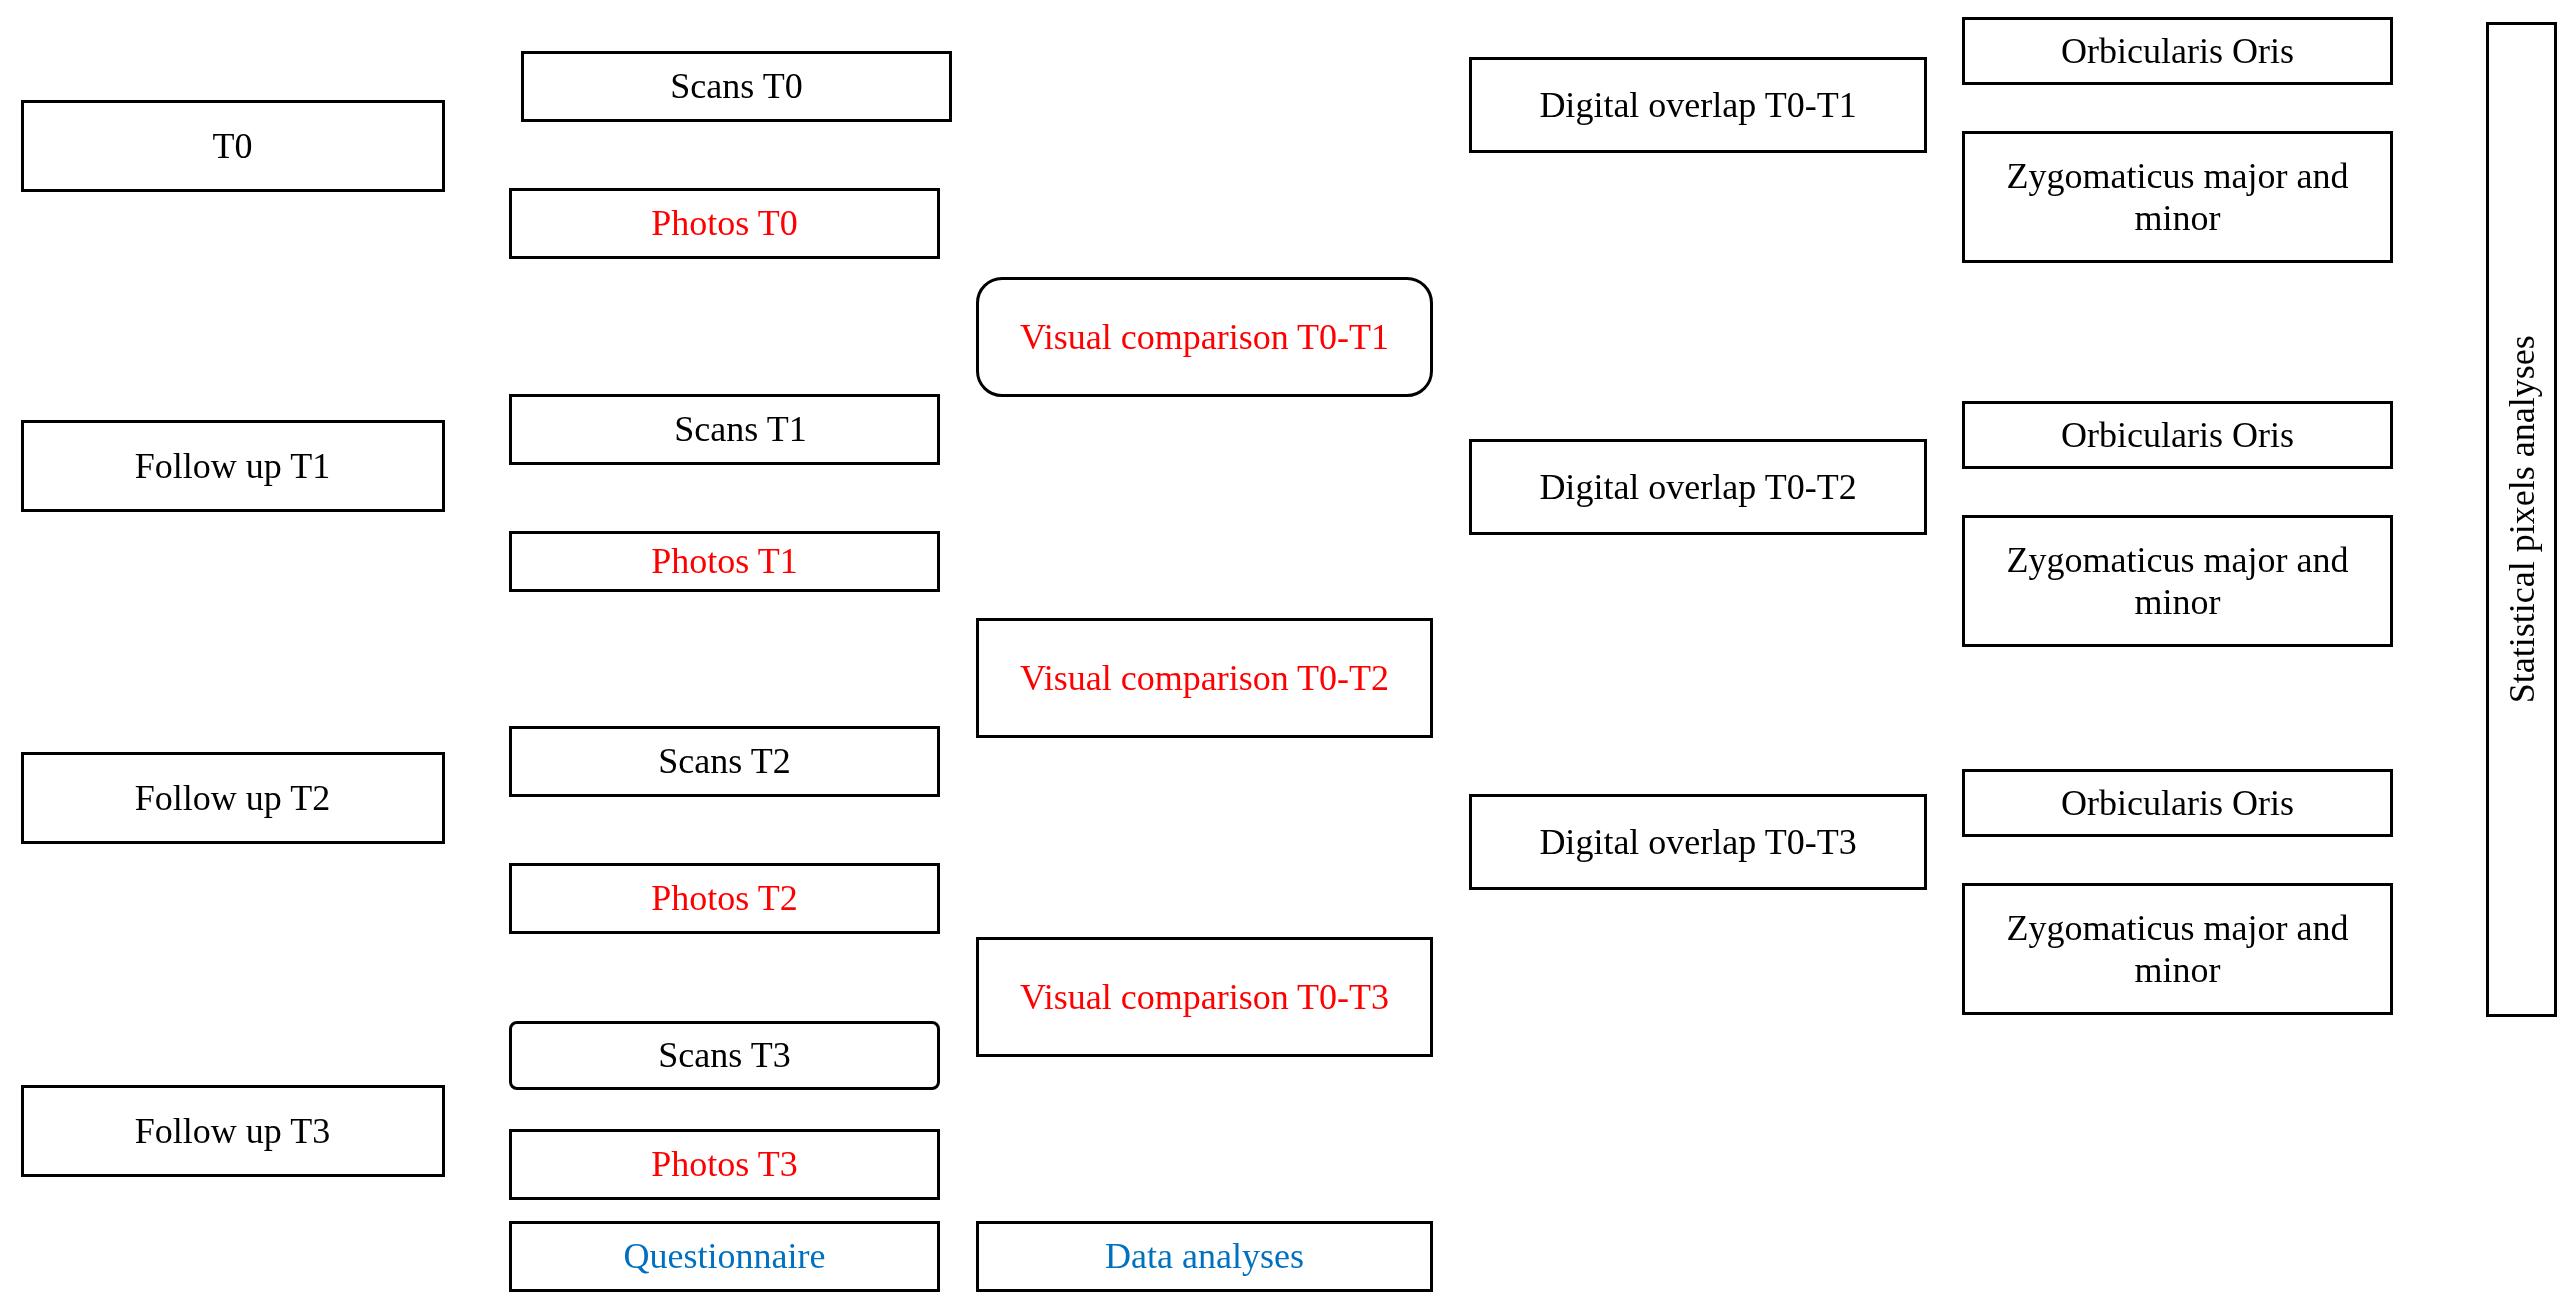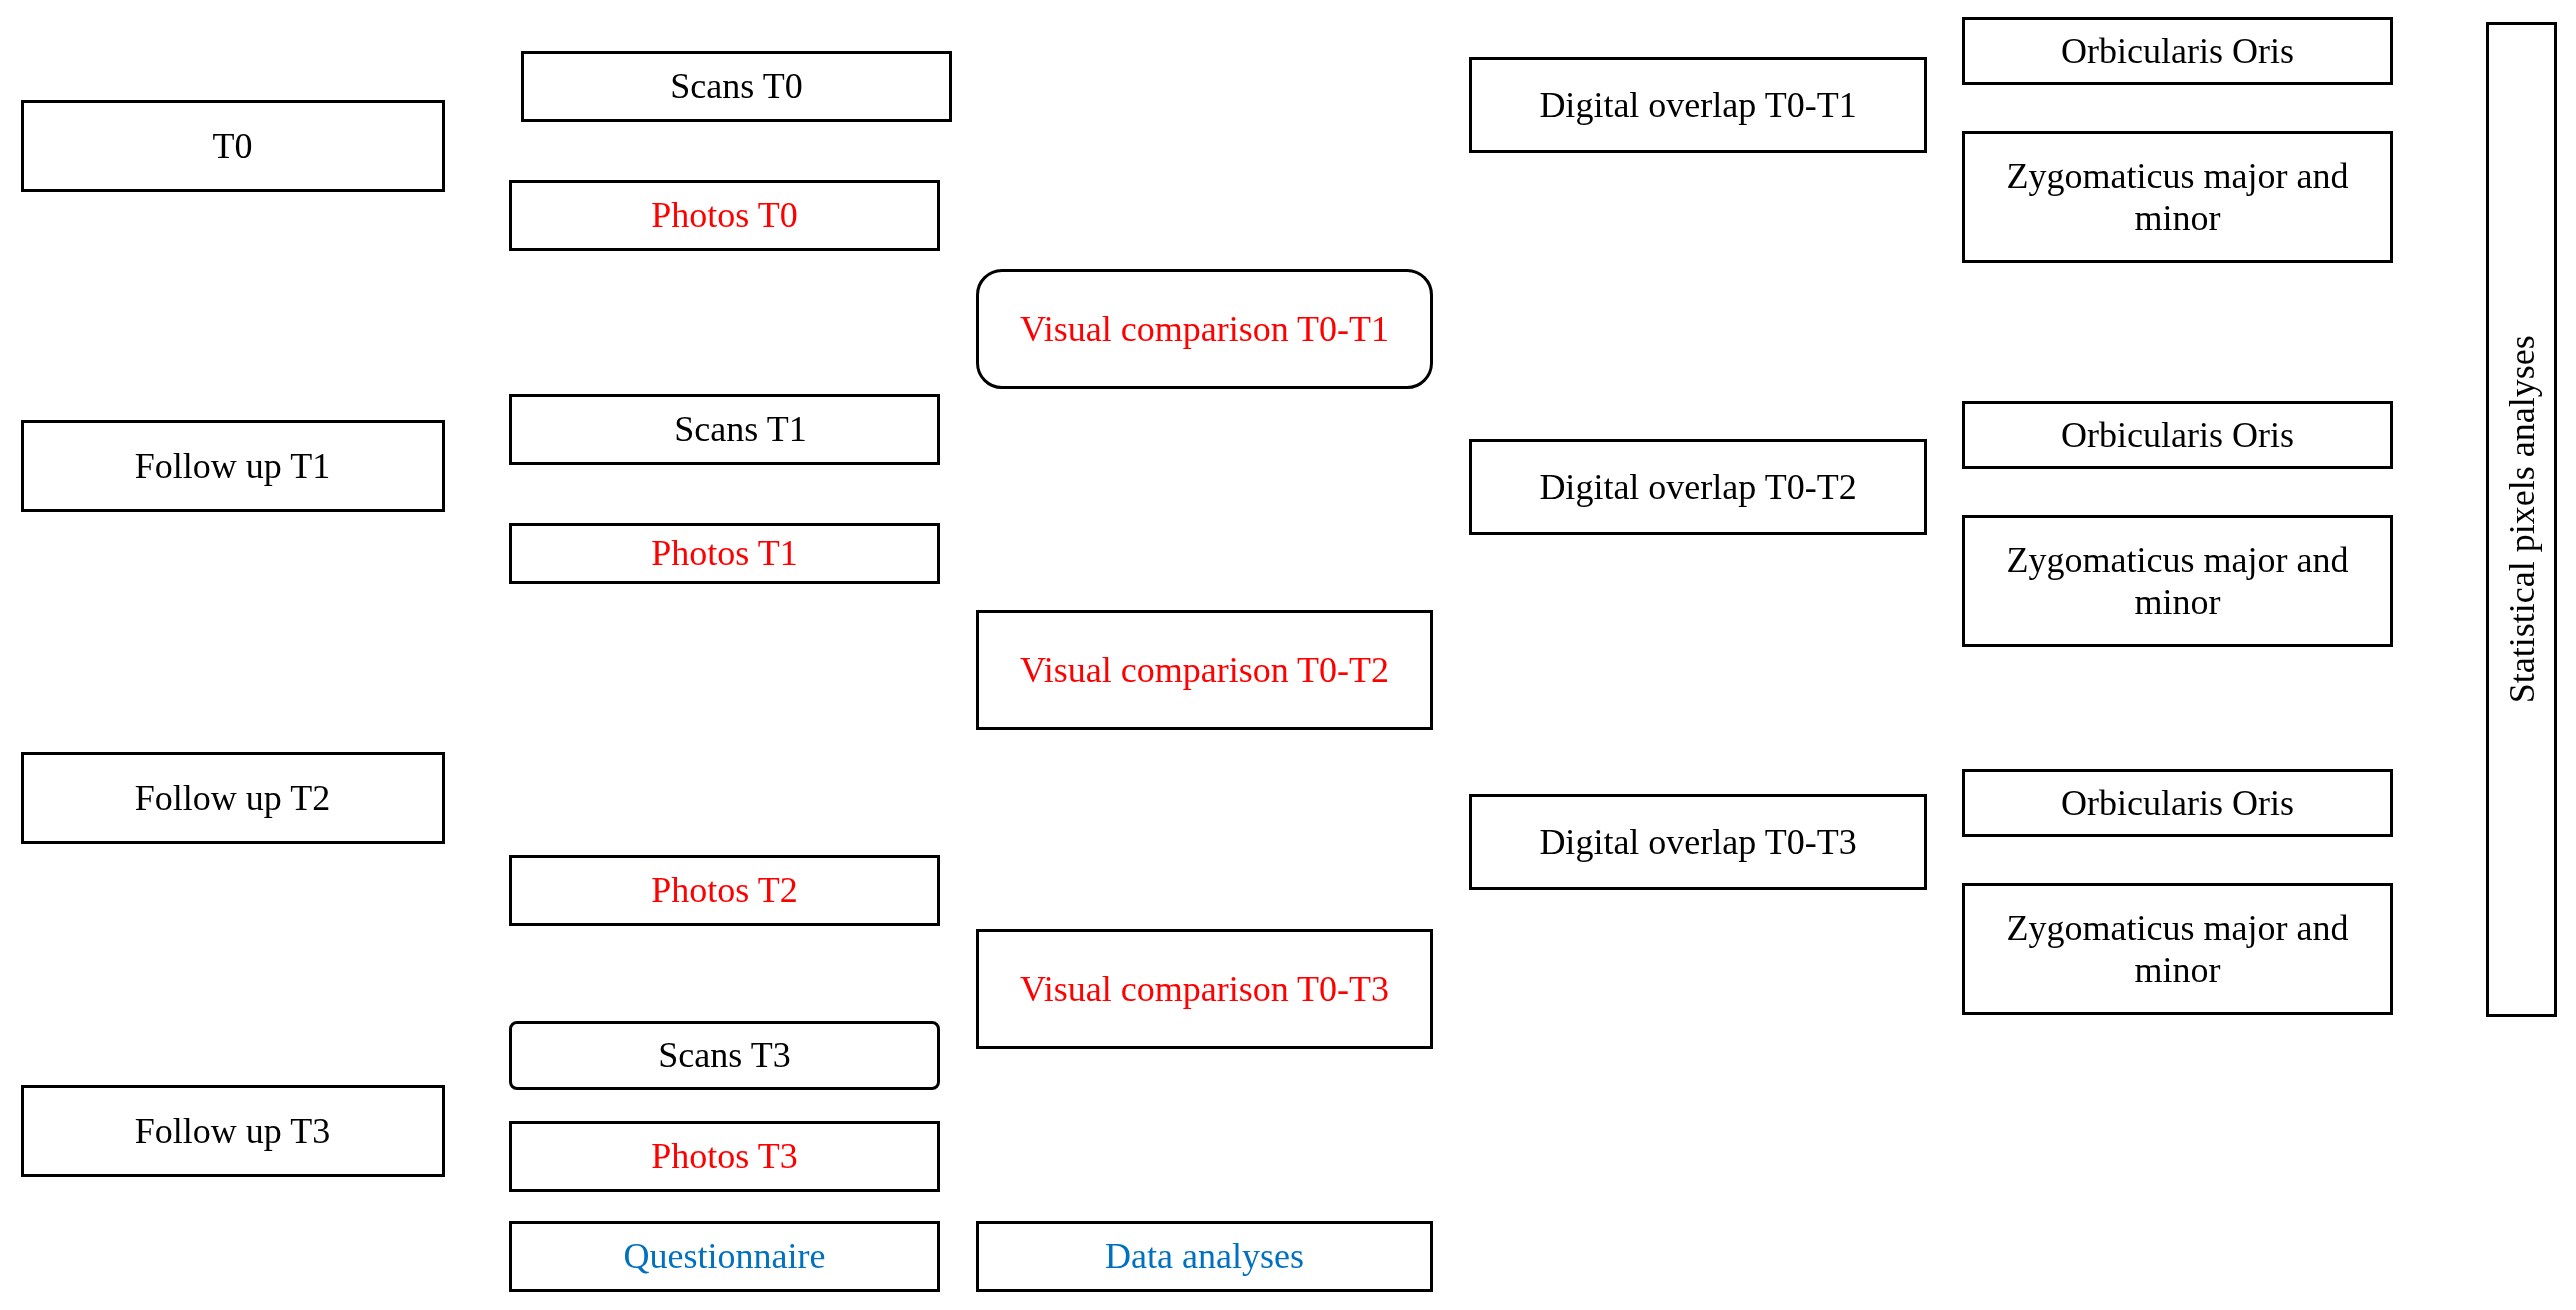--- a/index.html
+++ b/index.html
@@ -23,21 +23,21 @@
     background: #ffffff;
     display: flex;
     align-items: center;
     justify-content: center;
     text-align: center;
     line-height: 1.18;
     color: #000000;
     font-size: 36px;
     padding: 1.6px 8px;
   }
-  .node.red   { color: #FF0000; }
+  .node.red   { color: #FF0000; margin-top: 8px; }
   .node.blue  { color: #0070C0; }
   .node.black { color: #000000; }
 
   
   .node.vertical {
     padding: 0;
   }
   .node.vertical .vtext {
     display: block;
     white-space: nowrap;
@@ -61,20 +61,21 @@
   <div class="node black" style="left:20.5px;  top:1085px; width:424px; height:92px;">Follow up T3</div>
 
   <div class="node black" style="left:509px; top:51px;   width:431px; height:71px;margin-left:12px;">Scans T0</div>
 
   <div class="node red" style="left:509px; top:180px;  width:431px; height:71px;">Photos T0</div>
 
   <div class="node black" style="left:509px; top:394px;  width:431px; height:71px;padding-left:40px;">Scans T1</div>
 
   <div class="node red" style="left:509px; top:523px;  width:431px; height:61px;">Photos T1</div>
 
+  <div class="node black" style="left:509px; top:726px;  width:431px; height:71px;">Scans T2</div>
 
   <div class="node red" style="left:509px; top:855px; width:431px; height:71px;">Photos T2</div>
 
   <div class="node black" style="left:509px; top:1021px; width:431px; height:69px;border-radius:8px;">Scans T3</div>
 
   <div class="node red" style="left:509px; top:1121px; width:431px; height:71px;">Photos T3</div>
 
   <div class="node blue" style="left:509px; top:1221px; width:431px; height:71px;">Questionnaire</div>
 
   <div class="node red" style="left:976px; top:269px;  width:457px; height:120px;border-radius:26px;">Visual comparison T0-T1</div>

